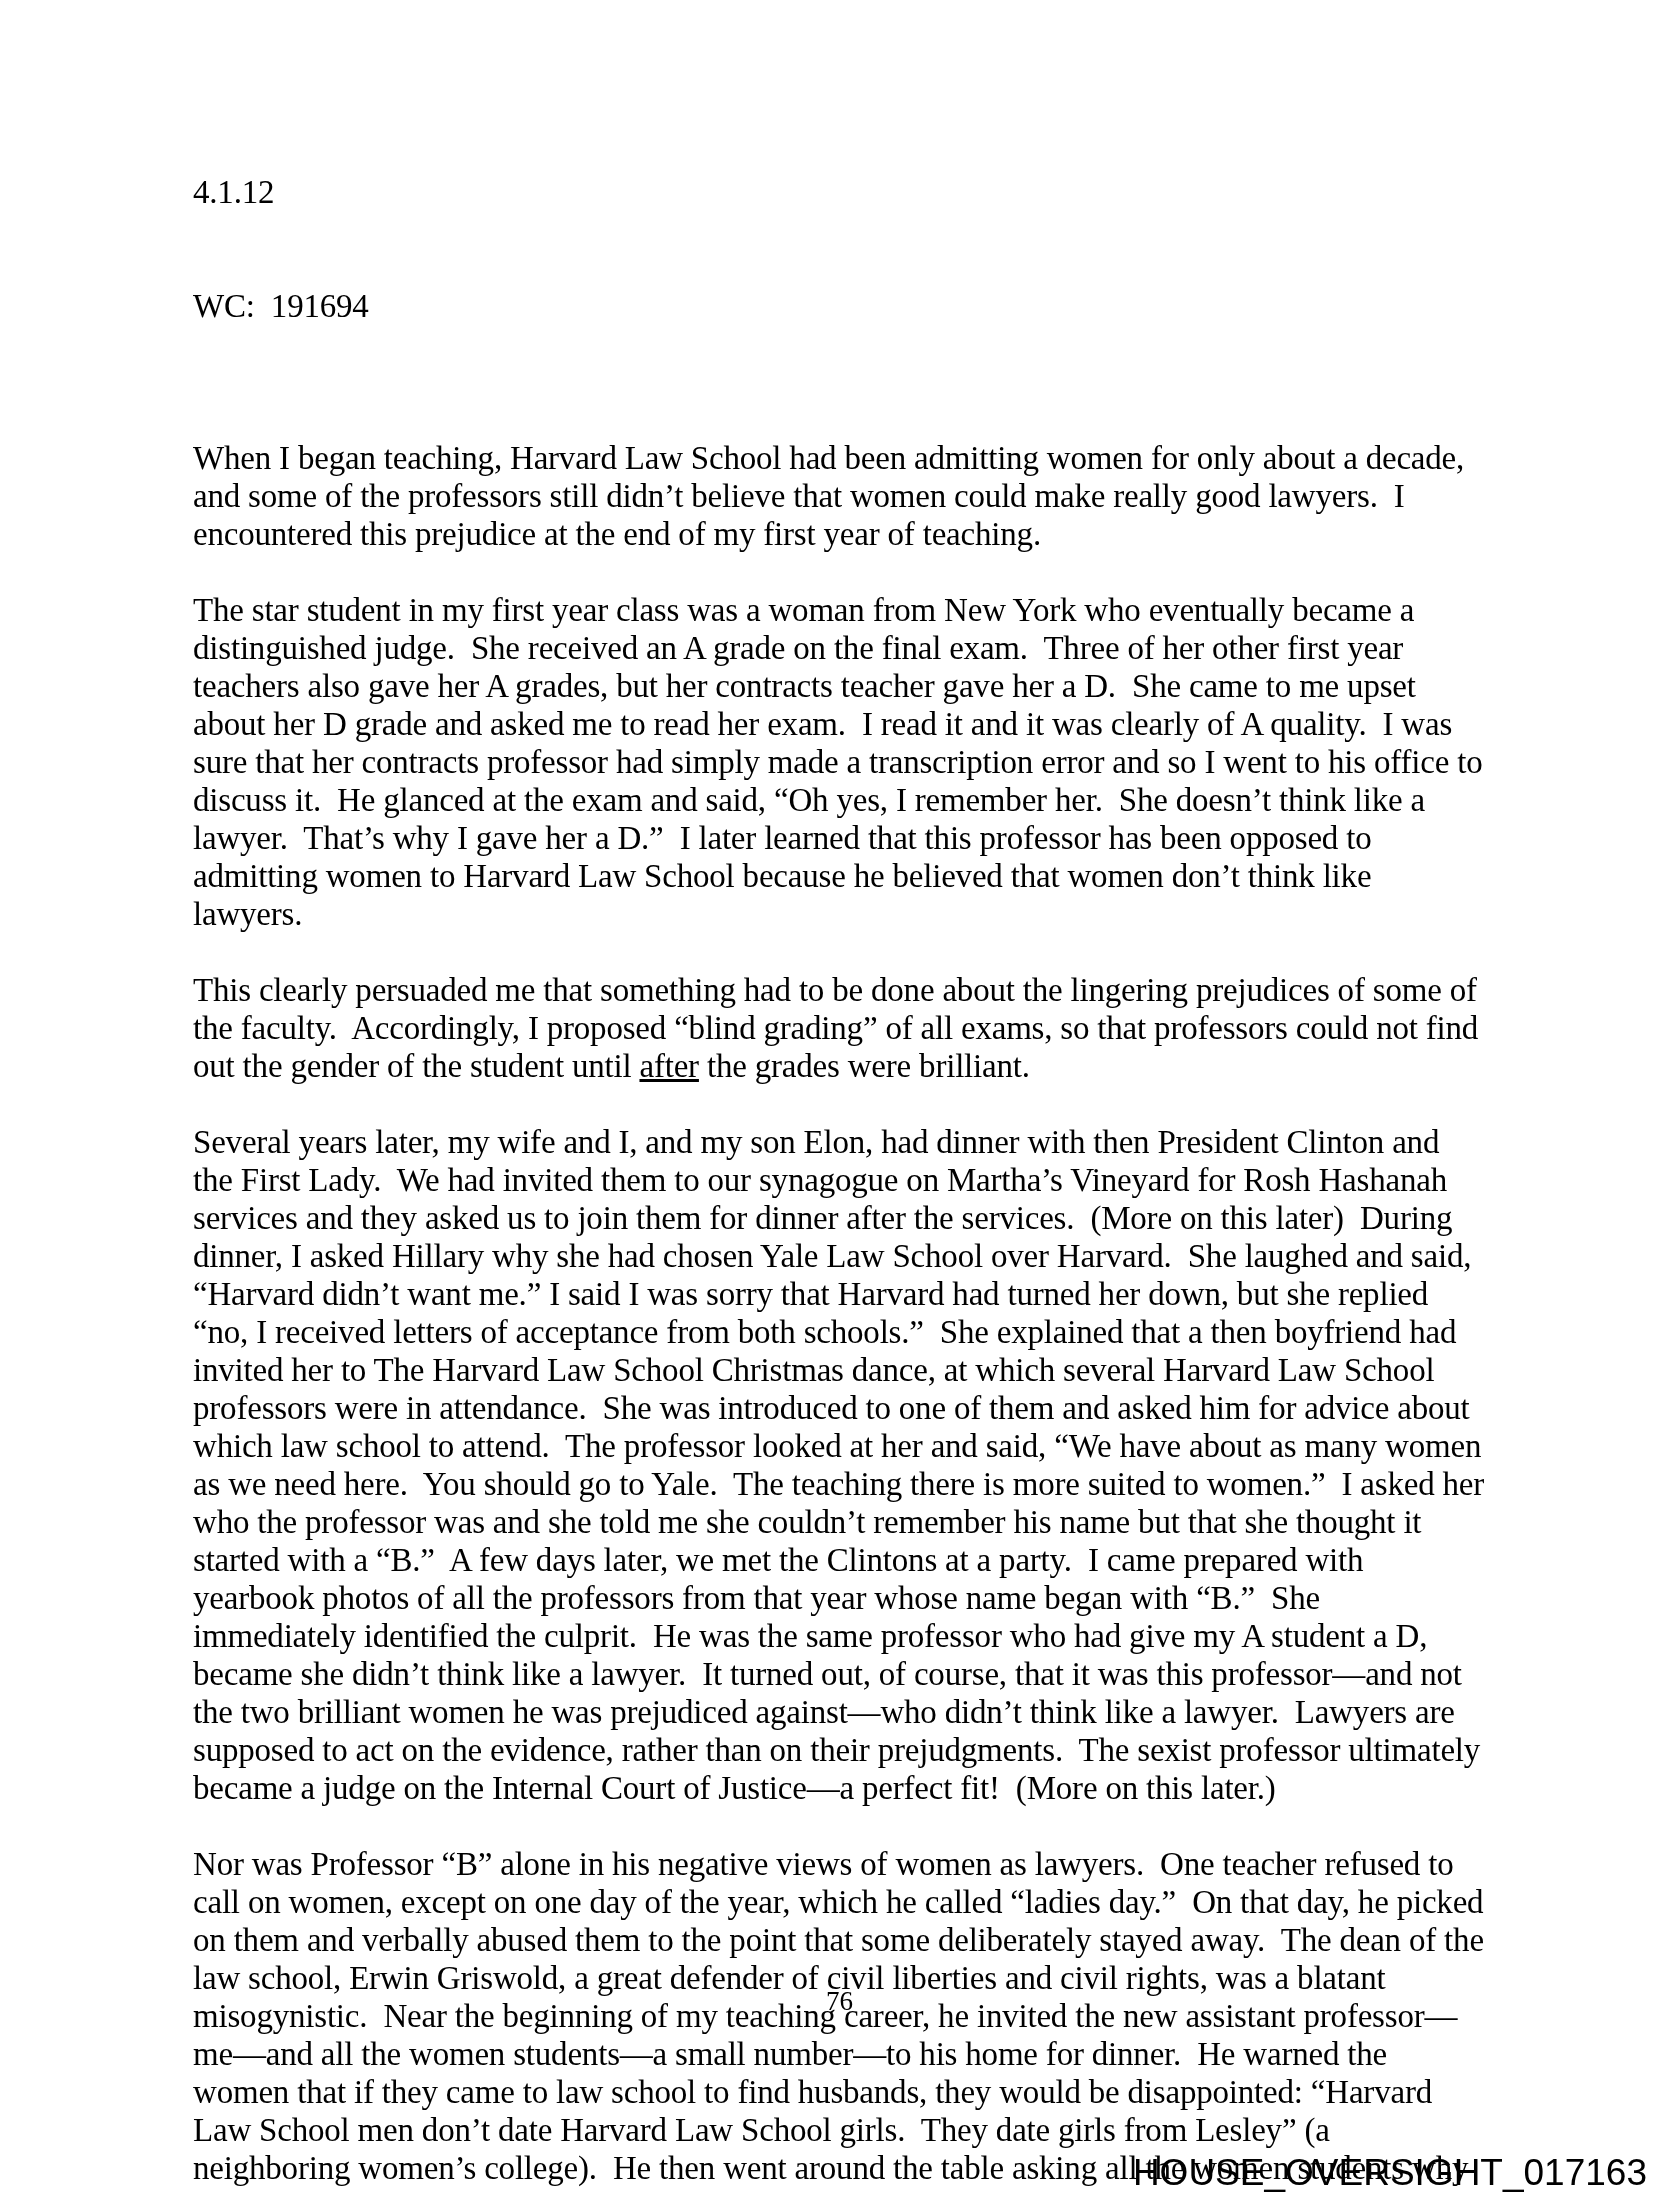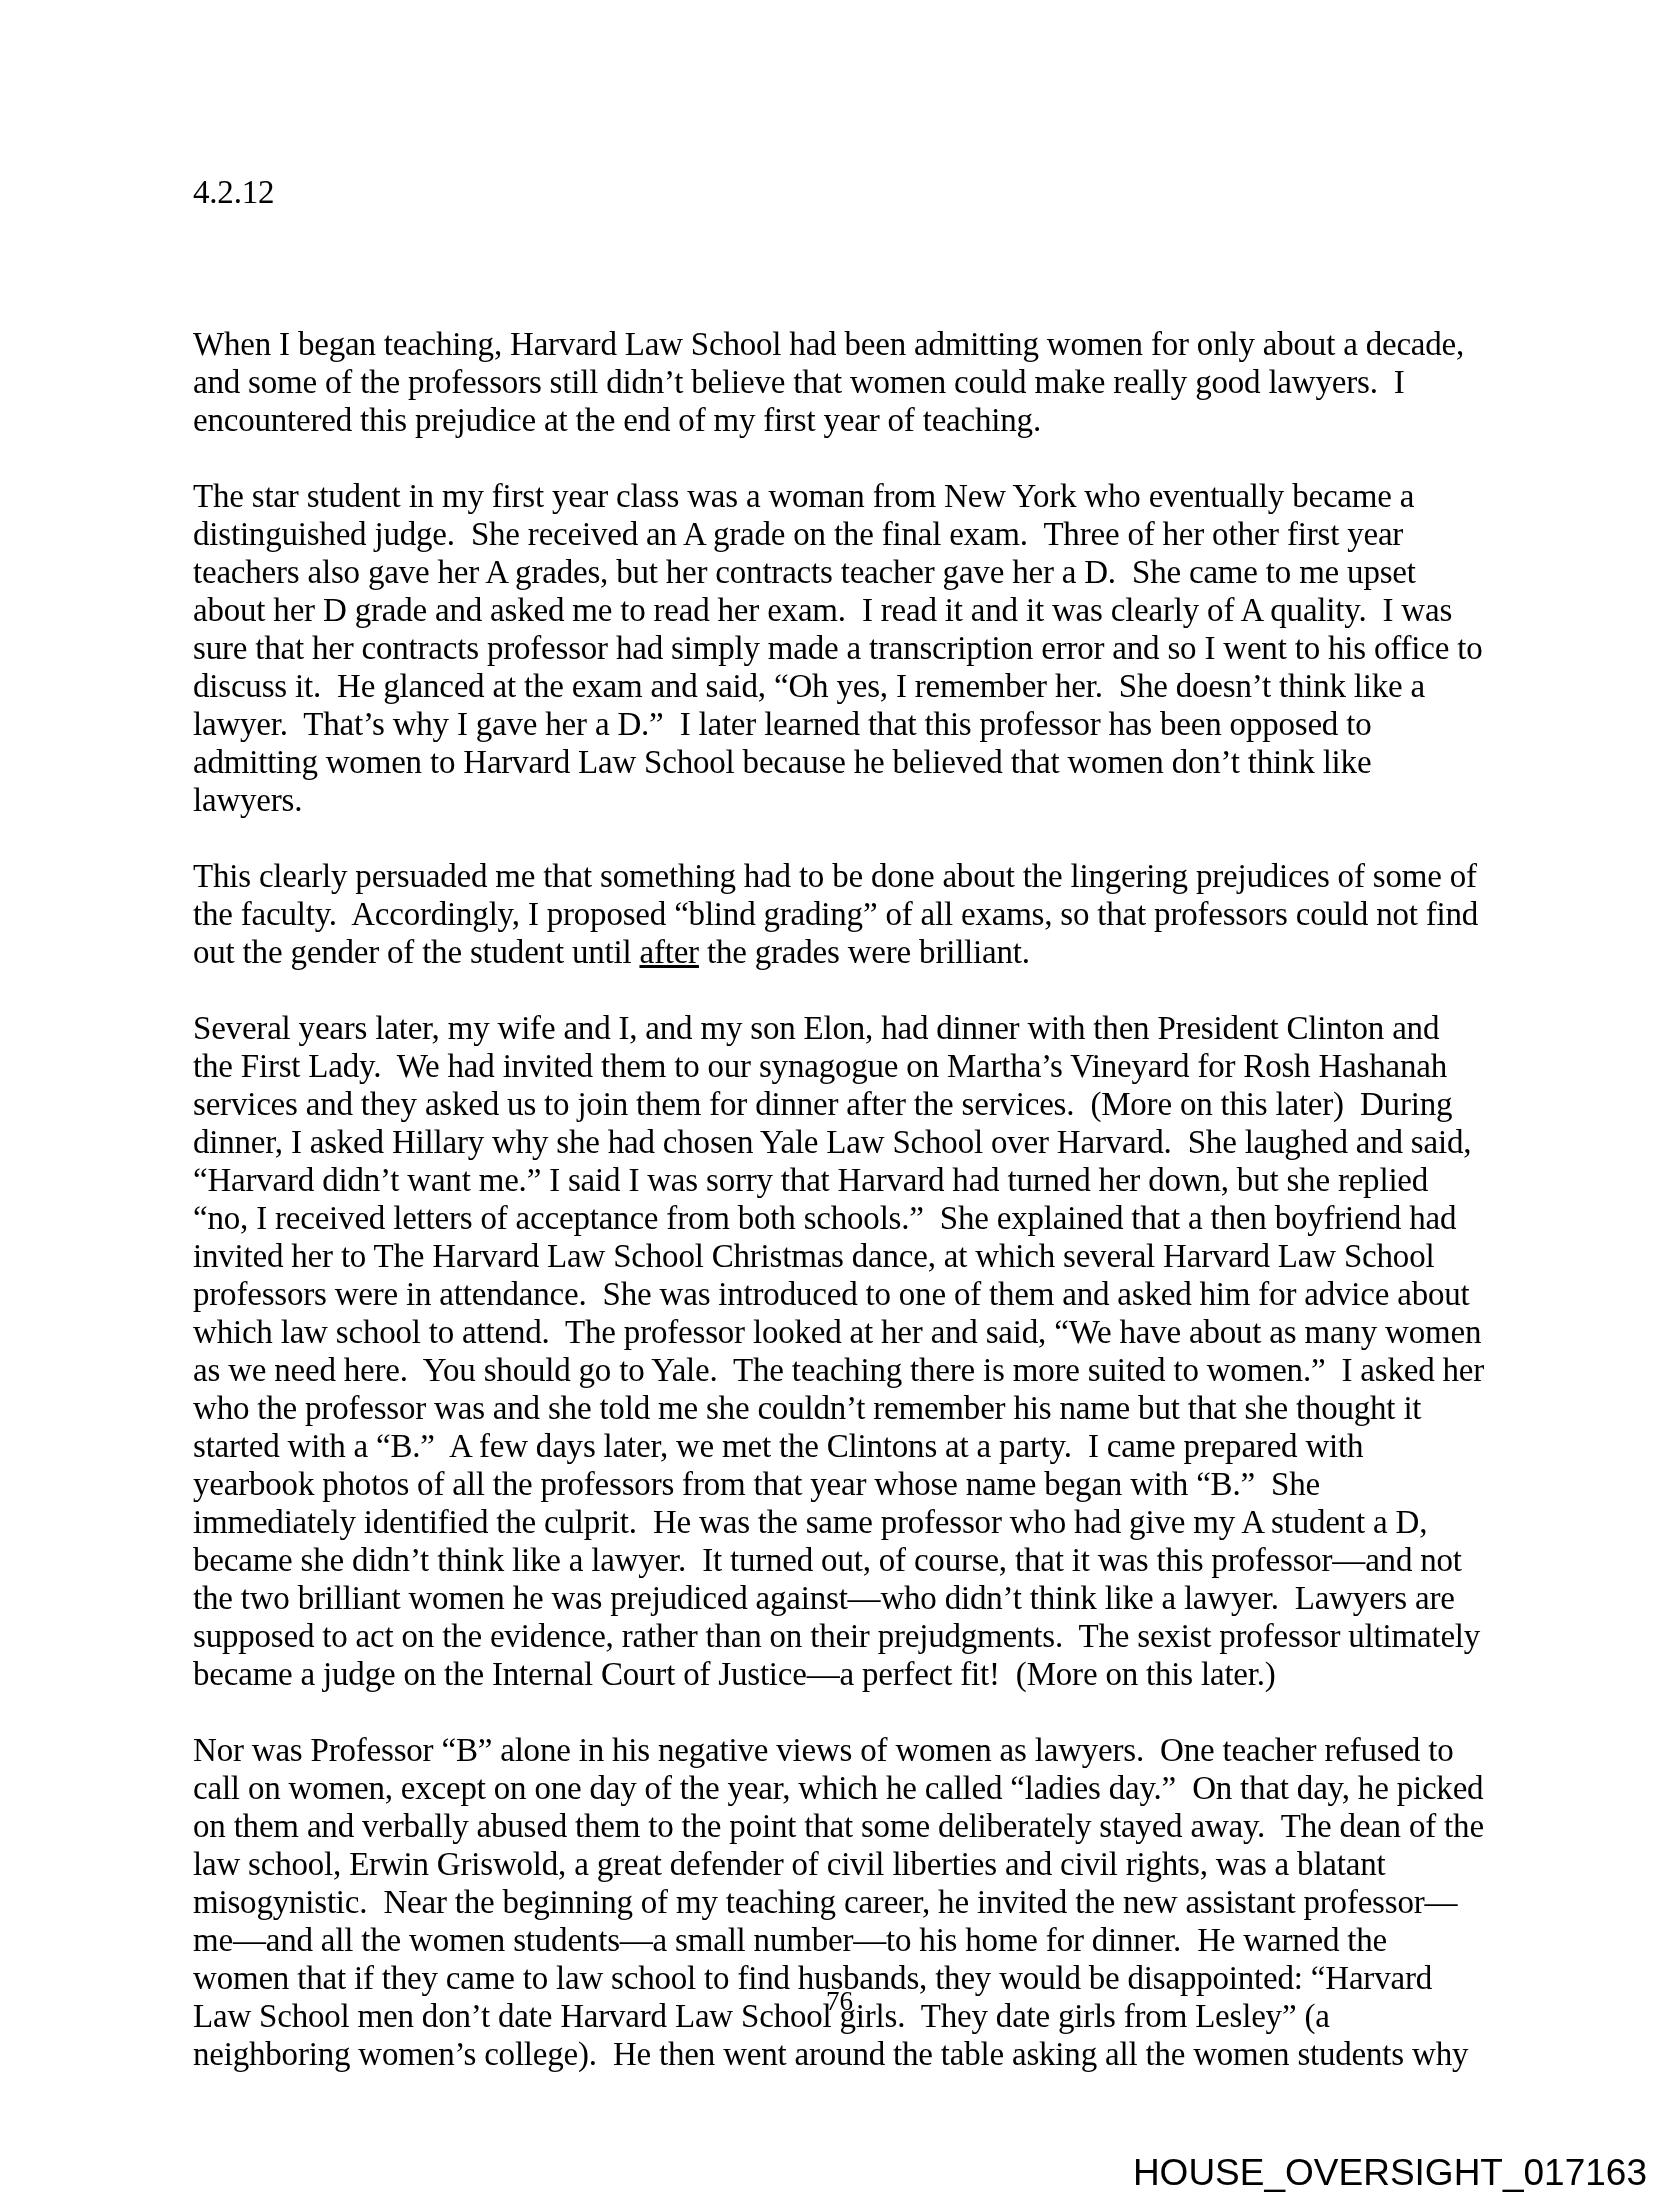--- a/index.html
+++ b/index.html
@@ -57,21 +57,22 @@
     line-height: 42px;
     letter-spacing: 0px;
   }
 </style>
 </head>
 <body>
 
 <div class="doc-body">
 
   <div class="doc-header">
-    <div>4.2.12</div>
+    <div>4.1.12</div>
+    <div>WC:  191694</div>
   </div>
 
   <p class="para"><span>When I began teaching, Harvard Law School had been admitting women for only about a decade, and some of the professors still didn’t believe that women could make really good lawyers.  I encountered this prejudice at the end of my first year of teaching.</span></p>
 
   <p class="para"><span>The star student in my first year class was a woman from New York who eventually became a distinguished judge.  She received an A grade on the final exam.  Three of her other first year teachers also gave her A grades, but her contracts teacher gave her a D.  She came to me upset about her D grade and asked me to read her exam.  I read it and it was clearly of A quality.  I was sure that her contracts professor had simply made a transcription error and so I went to his office to discuss it.  He glanced at the exam and said, “Oh yes, I remember her.  She doesn’t think like a lawyer.  That’s why I gave her a D.”  I later learned that this professor has been opposed to admitting women to Harvard Law School because he believed that women don’t think like lawyers.</span></p>
 
   <p class="para"><span>This clearly persuaded me that something had to be done about the lingering prejudices of some of the faculty.  Accordingly, I proposed “blind grading” of all exams, so that professors could not find out the gender of the student until </span><span class="u">after</span><span> the grades were brilliant.</span></p>
 
   <p class="para"><span>Several years later, my wife and I, and my son Elon, had dinner with then President Clinton and the First Lady.  We had invited them to our synagogue on Martha’s Vineyard for Rosh Hashanah services and they asked us to join them for dinner after the services.  (More on this later)  During dinner, I asked Hillary why she had chosen Yale Law School over Harvard.  She laughed and said, “Harvard didn’t want me.” I said I was sorry that Harvard had turned her down, but she replied “no, I received letters of acceptance from both schools.”  She explained that a then boyfriend had invited her to The Harvard Law School Christmas dance, at which several Harvard Law School professors were in attendance.  She was introduced to one of them and asked him for advice about which law school to attend.  The professor looked at her and said, “We have about as many women as we need here.  You should go to Yale.  The teaching there is more suited to women.”  I asked her who the professor was and she told me she couldn’t remember his name but that she thought it started with a “B.”  A few days later, we met the Clintons at a party.  I came prepared with yearbook photos of all the professors from that year whose name began with “B.”  She immediately identified the culprit.  He was the same professor who had give my A student a D, became she didn’t think like a lawyer.  It turned out, of course, that it was this professor—and not the two brilliant women he was prejudiced against—who didn’t think like a lawyer.  Lawyers are supposed to act on the evidence, rather than on their prejudgments.  The sexist professor ultimately became a judge on the Internal Court of Justice—a perfect fit!  (More on this later.)</span></p>
 

